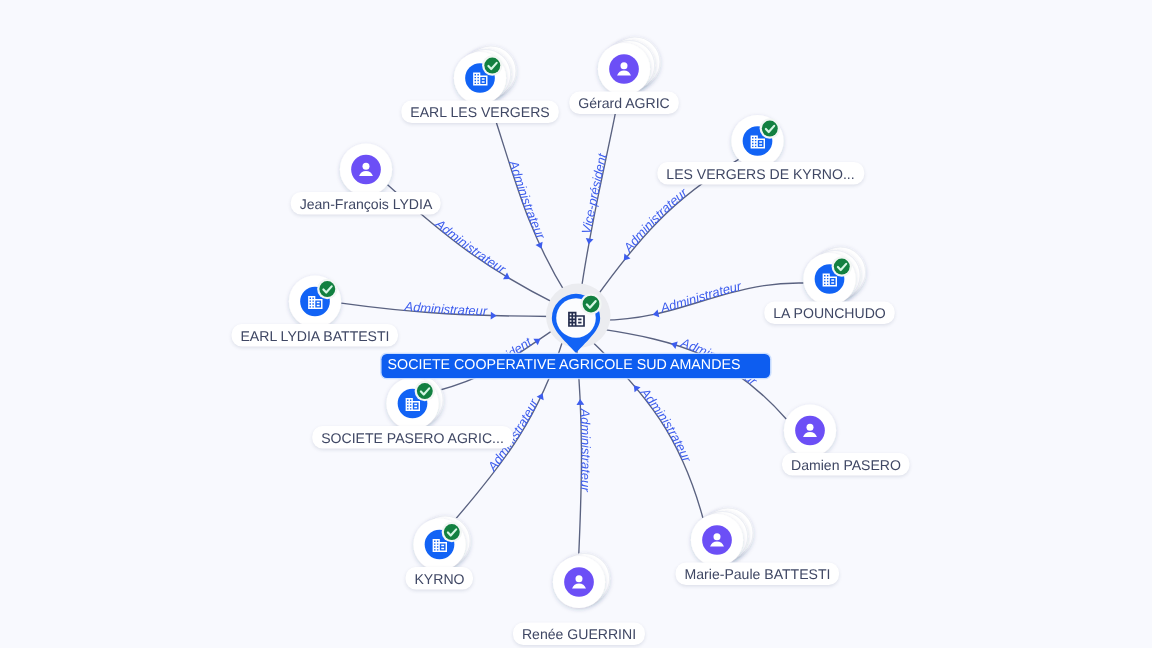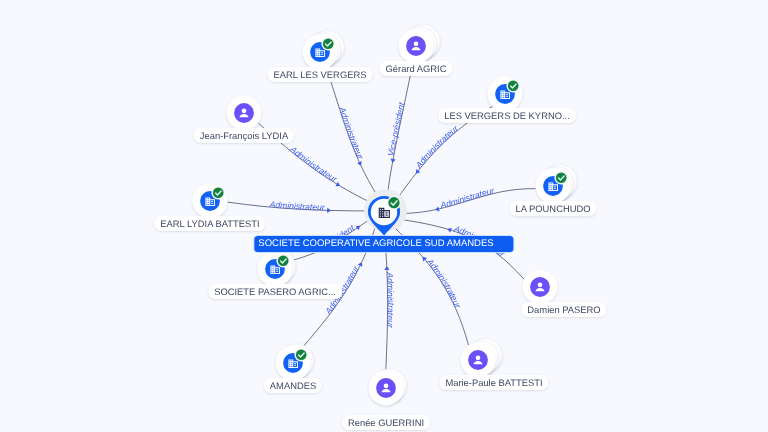--- a/index.html
+++ b/index.html
@@ -214,17 +214,17 @@
       </g>
     </svg>
 <div class="node-label" style="left: 320px; top: 67px;">EARL LES VERGERS</div>
     <div class="node-label" style="left: 416px; top: 61px;">Gérard AGRIC</div>
     <div class="node-label" style="left: 507px; top: 108px;">LES VERGERS DE KYRNO...</div>
     <div class="node-label" style="left: 244px; top: 128px;">Jean-François LYDIA</div>
     <div class="node-label" style="left: 553px; top: 201px;">LA POUNCHUDO</div>
     <div class="node-label" style="left: 210px; top: 216px;">EARL LYDIA BATTESTI</div>
     <div class="node-label" style="left: 275px; top: 284px;">SOCIETE PASERO AGRIC...</div>
     <div class="node-label" style="left: 540px; top: 302px; margin-left: 24px;">Damien PASERO</div>
-    <div class="node-label" style="left: 494px; top: 375px; text-align: center;">Marie-Paule BATTESTI</div>
-    <div class="node-label" style="left: 293px; top: 378px;">AMANDES</div>
+    <div class="node-label" style="left: 505px; top: 375px; text-align: center;">Marie-Paule BATTESTI</div>
+    <div class="node-label" style="left: 293px; top: 378px;">KYRNO</div>
     <div class="node-label" style="left: 386px; top: 403px; margin-top: 12px;">Renée GUERRINI</div>
     <div class="center-label" style="left: 384px; top: 236px;">SOCIETE COOPERATIVE AGRICOLE SUD AMANDES</div>
   </div>
 
 </body></html>

